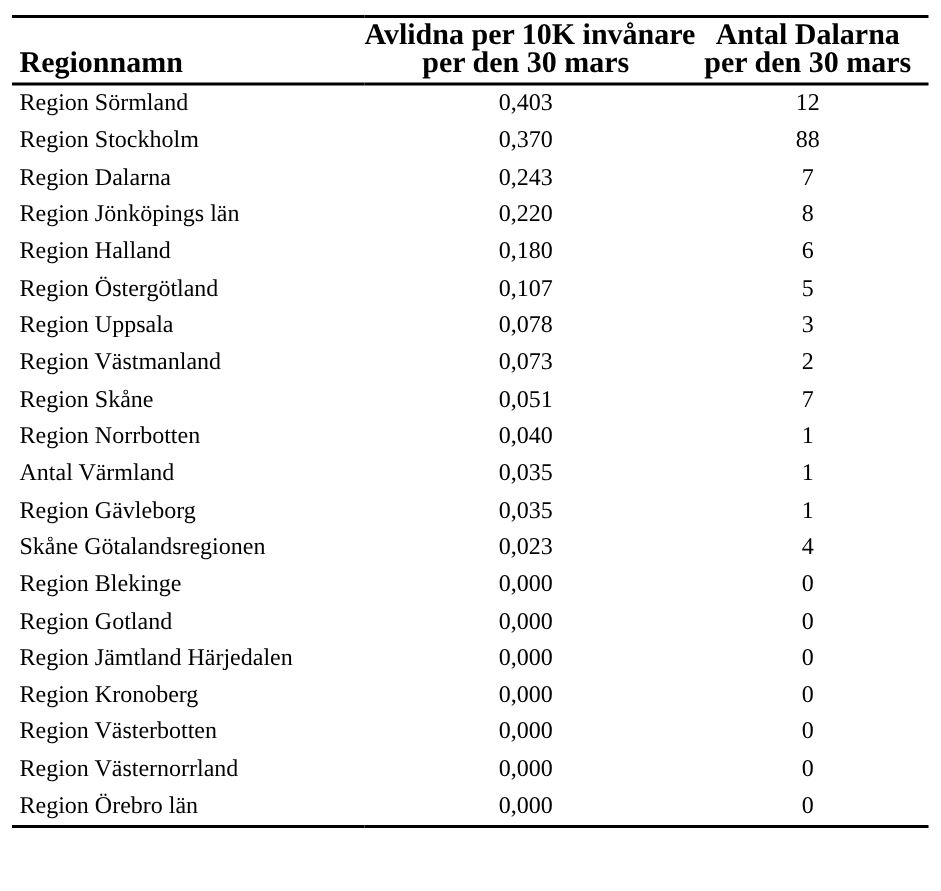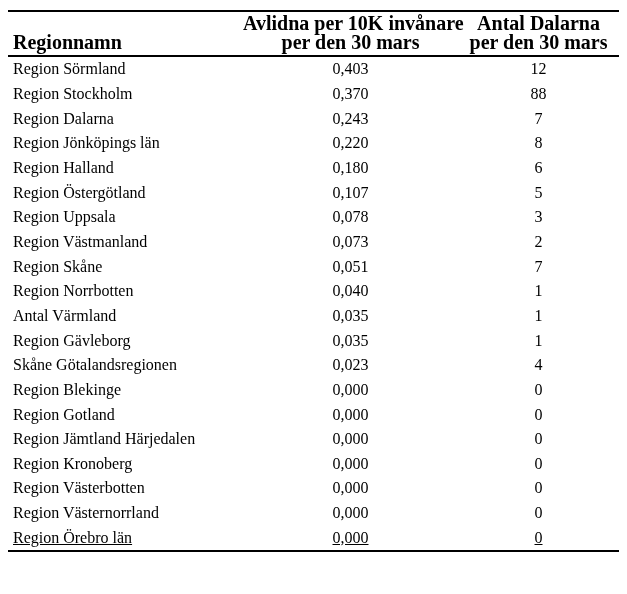--- a/index.html
+++ b/index.html
@@ -56,21 +56,20 @@
   tbody td.col1 {
     text-align: left;
     padding-left: 5px;
   }
   tbody td.col2, tbody td.col3 {
     text-align: center;
     margin-top: 47px;
   }
   tbody tr:last-child td {
     border-bottom: 2px solid #000000;
-    text-decoration: underline;
   }
 </style>
 </head>
 <body>
 
 <div class="page">
   <table class="regions">
     <thead>
       <tr>
         <th class="col1">

